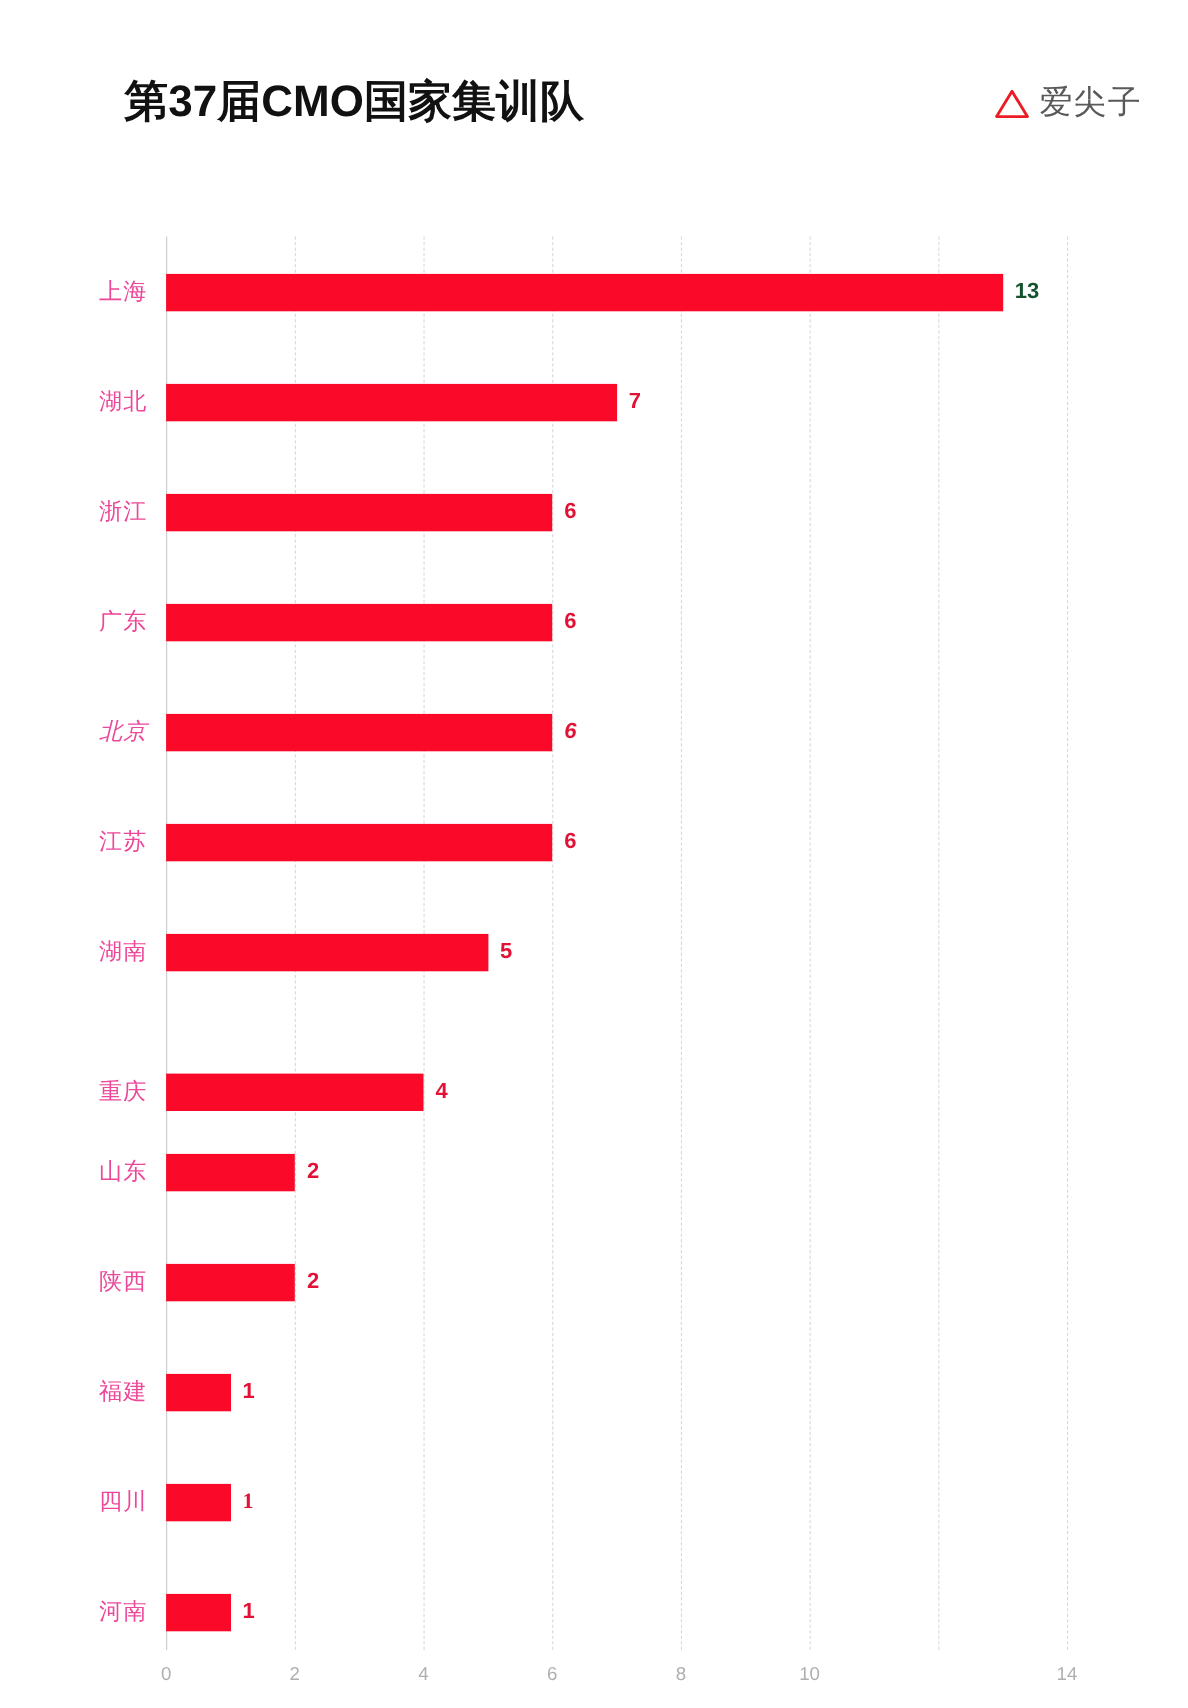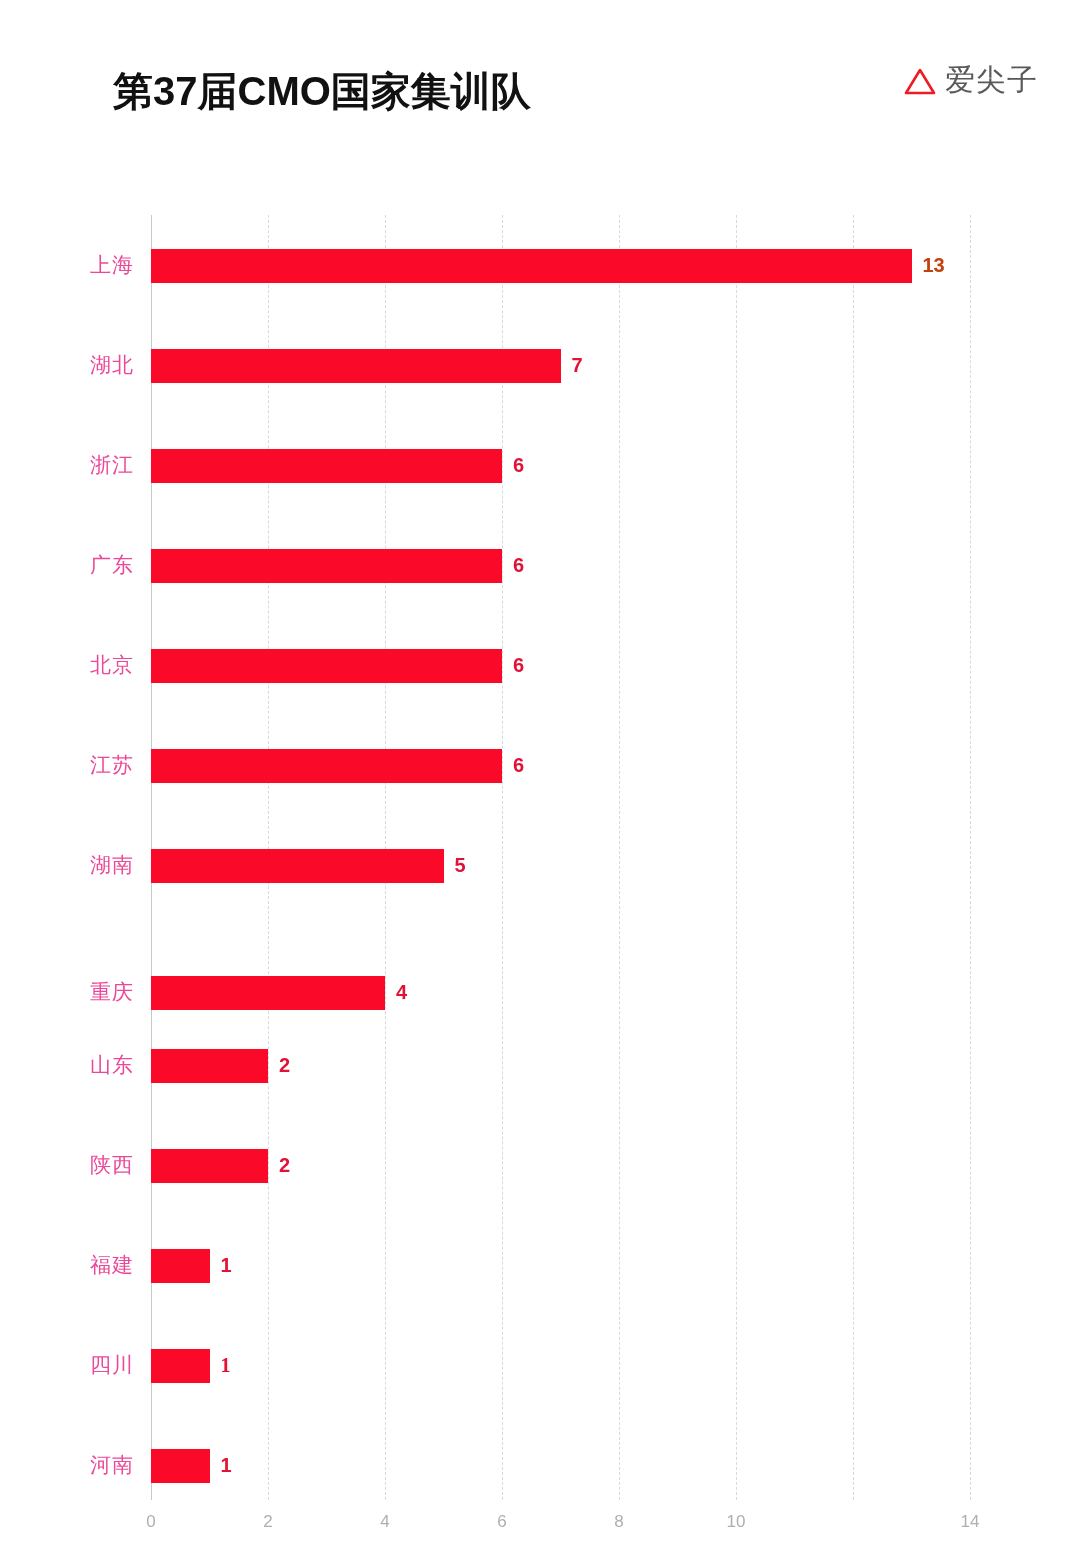--- a/index.html
+++ b/index.html
@@ -53,21 +53,21 @@
     font-size: 25px;
     font-weight: normal;
     color: #E0566E;
     letter-spacing: 0.2px;
   }
 
   
   .logo {
     position: absolute;
     left: 903px;
-    top: 60px;
+    top: 73px;
     display: flex;
     align-items: center;
     gap: 8px;
     justify-content: space-between;
   }
   .logo-mark {
     width: 34px;
     height: 30px;
     display: block;
   }
@@ -173,38 +173,38 @@
       <div class="xtick" style="left: 502px;">6</div>
       <div class="xtick" style="left: 619px;">8</div>
       <div class="xtick" style="left: 736px;">10</div>
       <div class="xtick" style="left: 870px; margin-top: 40px;">12</div>
       <div class="xtick" style="left: 970px;">14</div>
     </div>
   <div id="bars">
       <div class="bar-row" style="top: 249px;">
         <div class="cat-label">上海</div>
         <div class="bar" style="width: 760.5px; height: 34px; background: rgb(250, 10, 40);"></div>
-        <div class="bar-value" style="left: 922.5px; color: #c2410c;">13</div>
+        <div class="bar-value" style="left: 922.5px; color: #14532d;">13</div>
       </div>
       <div class="bar-row" style="top: 349px;">
         <div class="cat-label">湖北</div>
         <div class="bar" style="width: 409.5px; height: 34px; background: rgb(250, 10, 40);"></div>
         <div class="bar-value" style="left: 571.5px; color: rgb(225, 18, 53);">7</div>
       </div>
       <div class="bar-row" style="top: 449px;">
         <div class="cat-label">浙江</div>
         <div class="bar" style="width: 351px; height: 34px; background: rgb(250, 10, 40);"></div>
         <div class="bar-value" style="left: 513px; color: rgb(225, 18, 53);">6</div>
       </div>
       <div class="bar-row" style="top: 549px;">
         <div class="cat-label">广东</div>
         <div class="bar" style="width: 351px; height: 34px; background: rgb(250, 10, 40);"></div>
         <div class="bar-value" style="left: 513px; color: rgb(225, 18, 53);">6</div>
       </div>
-      <div class="bar-row" style="top: 649px;">
+      <div class="bar-row" style="top: 649px; font-style: italic;">
         <div class="cat-label">北京</div>
         <div class="bar" style="width: 351px; height: 34px; background: rgb(250, 10, 40);"></div>
         <div class="bar-value" style="left: 513px; color: rgb(225, 18, 53);">6</div>
       </div>
       <div class="bar-row" style="top: 749px;">
         <div class="cat-label">江苏</div>
         <div class="bar" style="width: 351px; height: 34px; background: rgb(250, 10, 40);"></div>
         <div class="bar-value" style="left: 513px; color: rgb(225, 18, 53);">6</div>
       </div>
       <div class="bar-row" style="top: 849px;">

